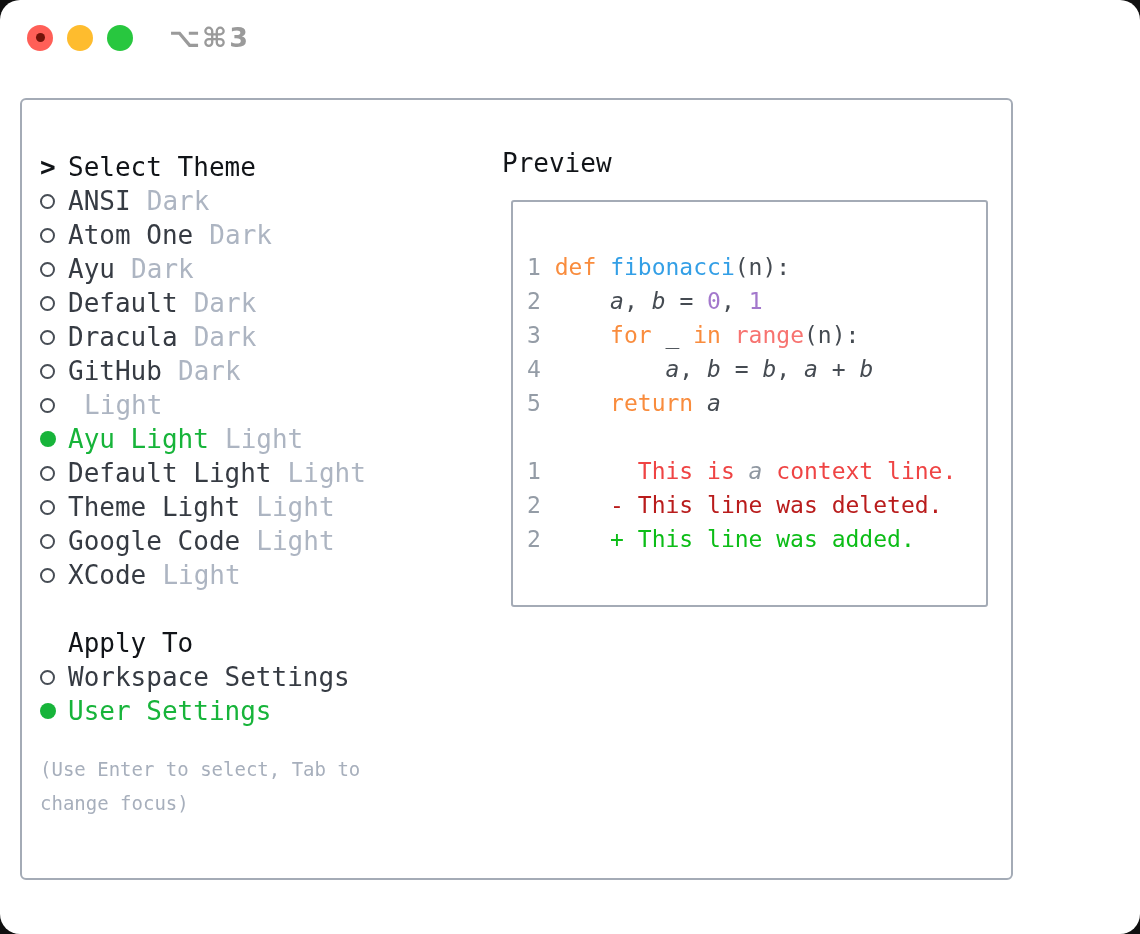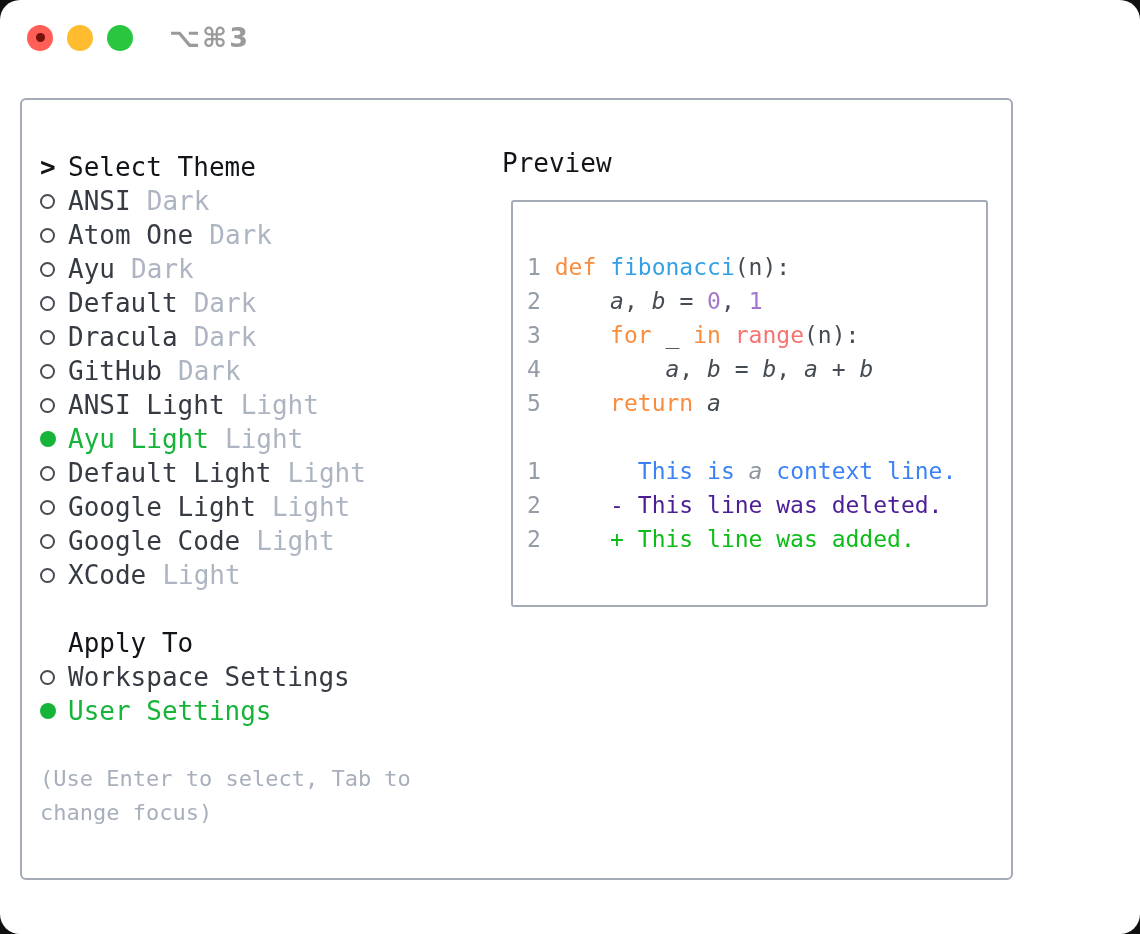--- a/index.html
+++ b/index.html
@@ -32,37 +32,37 @@
   .bullet-col { width:28px; display:inline-flex; align-items:center; flex:none; }
   .cursor { font-weight:bold; color:#111418; }
   .hdr { font-weight:normal; color:#111418; }
   .radio { box-sizing:border-box; width:15px; height:15px; border-radius:50%;
     border:2px solid #474d55; }
   .radio.on { width:16px; height:16px; border:none; background:#17b43a; }
   .t-name { color:#363b43; }
   .row.sel .t-name { color:#17b43a; }
   .t-variant { color:#adb5c2; margin-left:0.62em; }
   .spacer { height:34px; }
-  .hint { margin-top:34px; font-size:22px; line-height:34px; color:#a7afbc; }
+  .hint { margin-top:24px; font-size:19px; line-height:34px; color:#a7afbc; }
   
   .right-col { position:absolute; left:480px; top:46px; }
   .preview-box { box-sizing:border-box; margin-left:9px; margin-top:20px;
     width:477px; height:407px; border:2px solid #a4abb6; border-radius:3px;
     background:#ffffff; padding:48px 16px 0 14px; overflow:hidden; }
   .code-line { height:34px; line-height:34px; font-size:23px; white-space:pre; }
   .seg-ln { color:#949ca6; }
   .seg-pl { color:#454b52; }
   .seg-kw { color:#f98c3d; }
   .seg-fn { color:#339fe6; }
   .seg-nu { color:#a378cc; }
   .seg-ca { color:#f77370; }
   .seg-va { color:#454b52; font-style:italic; }
-  .seg-cx { color:#3b82f6; }
+  .seg-cx { color:#ef4444; }
   .seg-cxi { color:#8f97a1; font-style:italic; }
-  .seg-de { color:#4c1d95; }
+  .seg-de { color:#b91c1c; }
   .seg-ad { color:#0cbd17;margin-top:28px; }
 </style>
 </head>
 <body>
 
 <div class="window">
 
   <div class="titlebar">
     <div class="lights">
       <span class="tl red">
@@ -82,24 +82,24 @@
         <span class="hdr">Select Theme</span>
       </div>
 
       <div id="theme-list">
           <div class="row"><span class="bullet-col"><span class="radio"></span></span><span class="t-name">ANSI</span><span class="t-variant">Dark</span></div>
           <div class="row"><span class="bullet-col"><span class="radio"></span></span><span class="t-name">Atom One</span><span class="t-variant">Dark</span></div>
           <div class="row"><span class="bullet-col"><span class="radio"></span></span><span class="t-name">Ayu</span><span class="t-variant">Dark</span></div>
           <div class="row"><span class="bullet-col"><span class="radio"></span></span><span class="t-name">Default</span><span class="t-variant">Dark</span></div>
           <div class="row"><span class="bullet-col"><span class="radio"></span></span><span class="t-name">Dracula</span><span class="t-variant">Dark</span></div>
           <div class="row"><span class="bullet-col"><span class="radio"></span></span><span class="t-name">GitHub</span><span class="t-variant">Dark</span></div>
-          <div class="row"><span class="bullet-col"><span class="radio"></span></span><span class="t-name">ANSI Light</span><span class="t-variant">Light</span></div>
+          <div class="row"><span class="bullet-col"><span class="radio"></span></span><span class="t-variant">Light</span></div>
           <div class="row sel"><span class="bullet-col"><span class="radio on"></span></span><span class="t-name">Ayu Light</span><span class="t-variant">Light</span></div>
           <div class="row"><span class="bullet-col"><span class="radio"></span></span><span class="t-name">Default Light</span><span class="t-variant">Light</span></div>
-          <div class="row"><span class="bullet-col"><span class="radio"></span></span><span class="t-name">Google Light</span><span class="t-variant">Light</span></div>
+          <div class="row"><span class="bullet-col"><span class="radio"></span></span><span class="t-name">Theme Light</span><span class="t-variant">Light</span></div>
           <div class="row"><span class="bullet-col"><span class="radio"></span></span><span class="t-name">Google Code</span><span class="t-variant">Light</span></div>
           <div class="row"><span class="bullet-col"><span class="radio"></span></span><span class="t-name">XCode</span><span class="t-variant">Light</span></div>
         </div>
 
       <div class="spacer"></div>
 
       <div class="row">
         <span class="bullet-col"></span>
         <span class="hdr">Apply To</span>
       </div>

